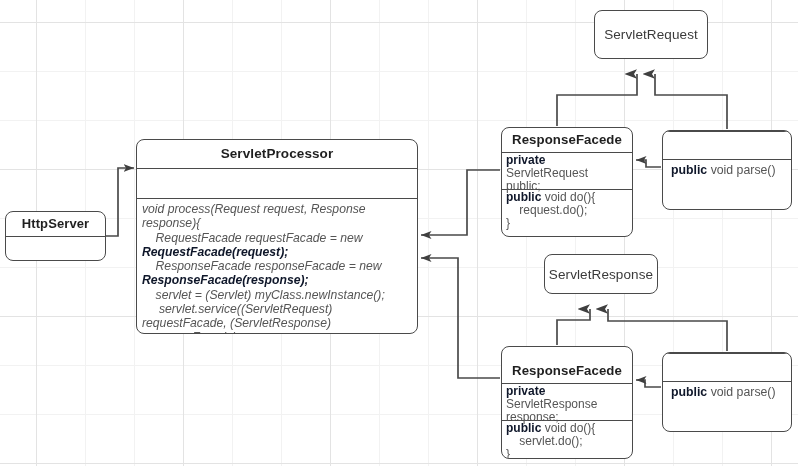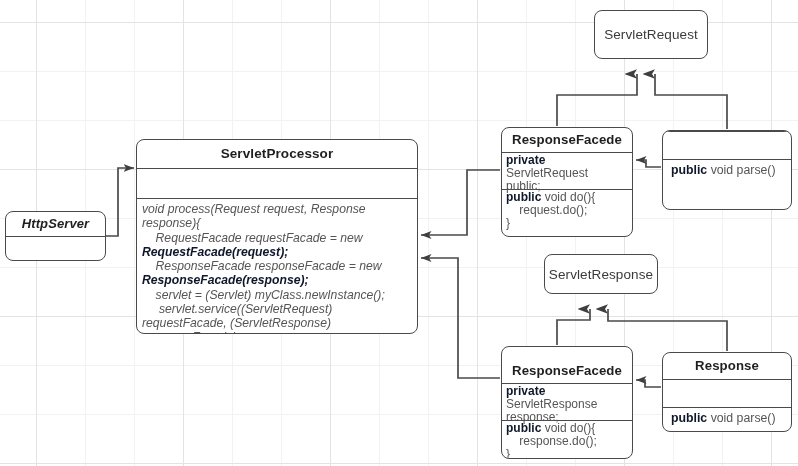--- a/index.html
+++ b/index.html
@@ -51,21 +51,21 @@
     line-height:1.12;
     white-space:pre-wrap;
   }
   .node .body b{color:#0f172a;font-weight:bold;}
 
   
   .simple{display:flex;align-items:center;justify-content:center;}
   .simple .title{font-weight:normal;color:#3a3a3a;font-size:13.5px;width:100%;}
 
   
-  #httpserver{left:5px;top:211px;width:101px;height:50px;font-style:italic;}
+  #httpserver{left:5px;top:211px;width:101px;height:50px;}
   #httpserver .title{font-size:13px;padding:4px 0 5px;}
   #httpserver .compartment{height:23px;}
 
   
   #servletprocessor{left:136px;top:139px;width:282px;height:195px;}
   #servletprocessor .title{font-size:13.5px;padding:6px 0 7px;text-align:center;}
   #servletprocessor .compartment{height:29px;}
   #servletprocessor .body{font-size:12.2px;padding:3px 4px 0 5px;line-height:1.17;font-style:italic;}
 
   
@@ -155,27 +155,26 @@
 
   <div class="node" id="requestfacade">
     <div class="title">ResponseFacede</div>
     <div class="body fields sep"><b>private</b><br><span>ServletRequest</span><br><span>public;</span></div>
     <div class="body sep"><b>public</b><span> void do(){</span><br><span>    request.do();</span><br><span>}</span></div>
   </div>
 
   <div class="node" id="responsefacede">
     <div class="title">ResponseFacede</div>
     <div class="body fields sep"><b>private</b><br><span>ServletResponse</span><br><span>response;</span></div>
-    <div class="body sep"><b>public</b><span> void do(){</span><br><span>    response.do();</span><br><span>}</span></div>
+    <div class="body sep"><b>public</b><span> void do(){</span><br><span>    servlet.do();</span><br><span>}</span></div>
   </div>
 
   <div class="node" id="request">
     <div class="compartment sep"></div>
     <div class="body sep"><b>public</b><span> void parse()</span></div>
   </div>
 
   <div class="node" id="response">
-    <div class="title">Response</div>
     <div class="compartment sep"></div>
     <div class="body sep"><b>public</b><span> void parse()</span></div>
   </div>
 
 </div>
 
 </body></html>

